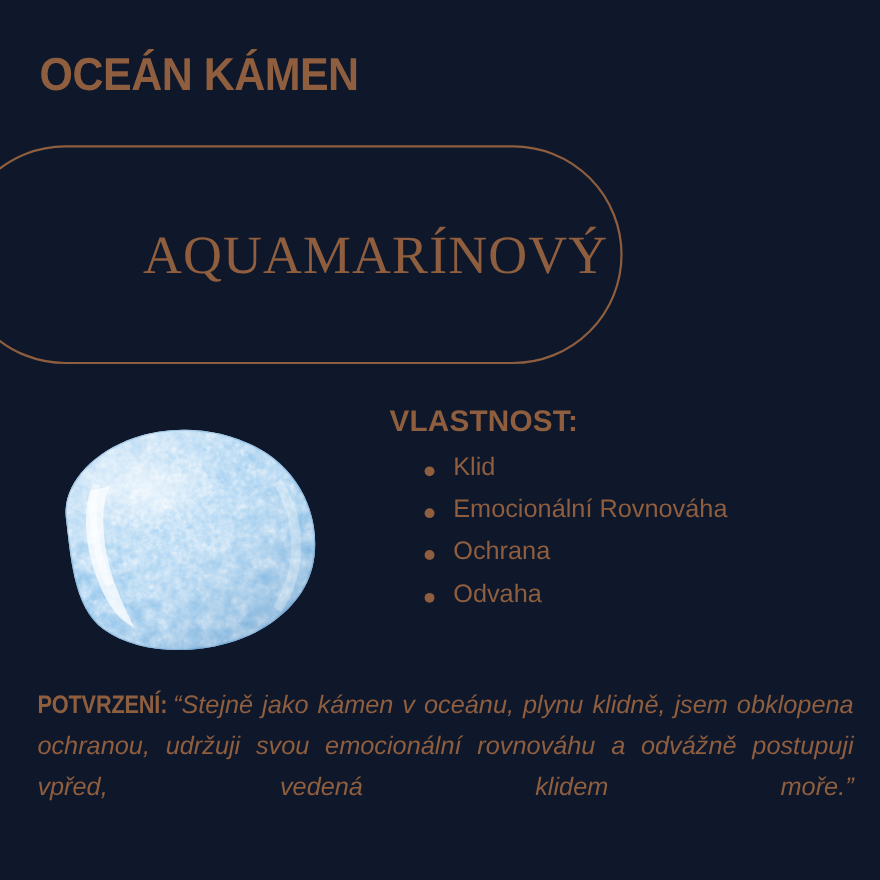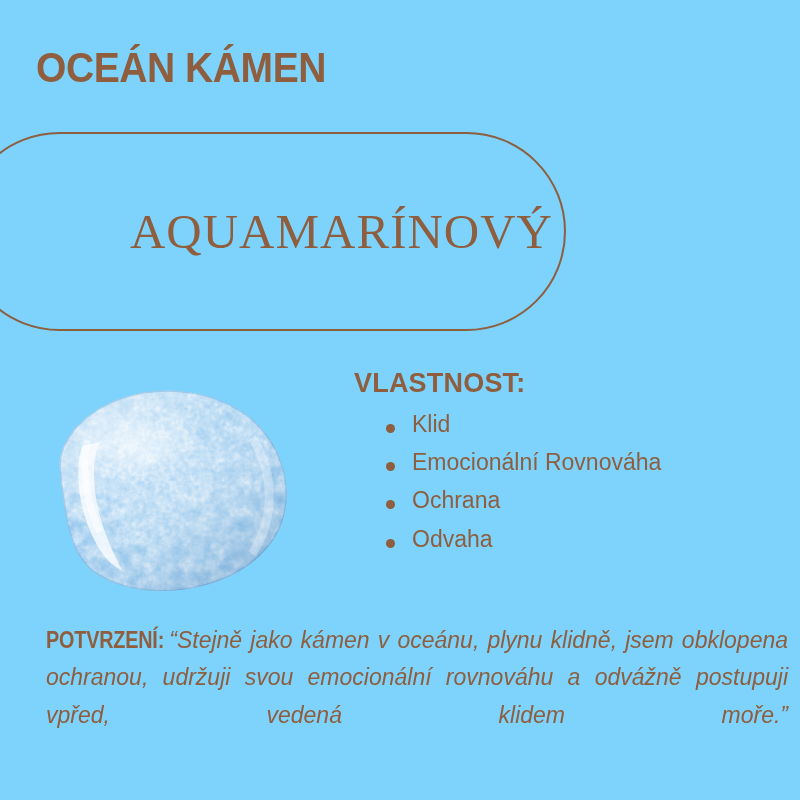--- a/index.html
+++ b/index.html
@@ -11,21 +11,21 @@
     height: 800px;
     background: #ffffff;
     font-family: "Liberation Sans", sans-serif;
     overflow: hidden;
     position: relative;
   }
 
   .card {
     position: absolute;
     inset: 0;
-    background: #7dd3fc;
+    background: #0f172a;
   }
 
   
   .eyebrow-title {
     position: absolute;
     left: 36px;
     top: 44px;
     font-family: "Liberation Sans", sans-serif;
     font-weight: bold;
     font-size: 42px;
@@ -109,21 +109,21 @@
     top: 19px;
     width: 9px;
     height: 9px;
     border-radius: 50%;
     background: #8E5E3E;
   }
 
   
   .affirmation {
     position: absolute;
-    left: 46px;
+    left: 34px;
     top: 622px;
     width: 742px;
     text-align: justify;
     text-justify: inter-word;
     font-size: 23px;
     line-height: 1.62;
     color: #8E5E3E;
   }
   .affirmation::after {
     content: "";

